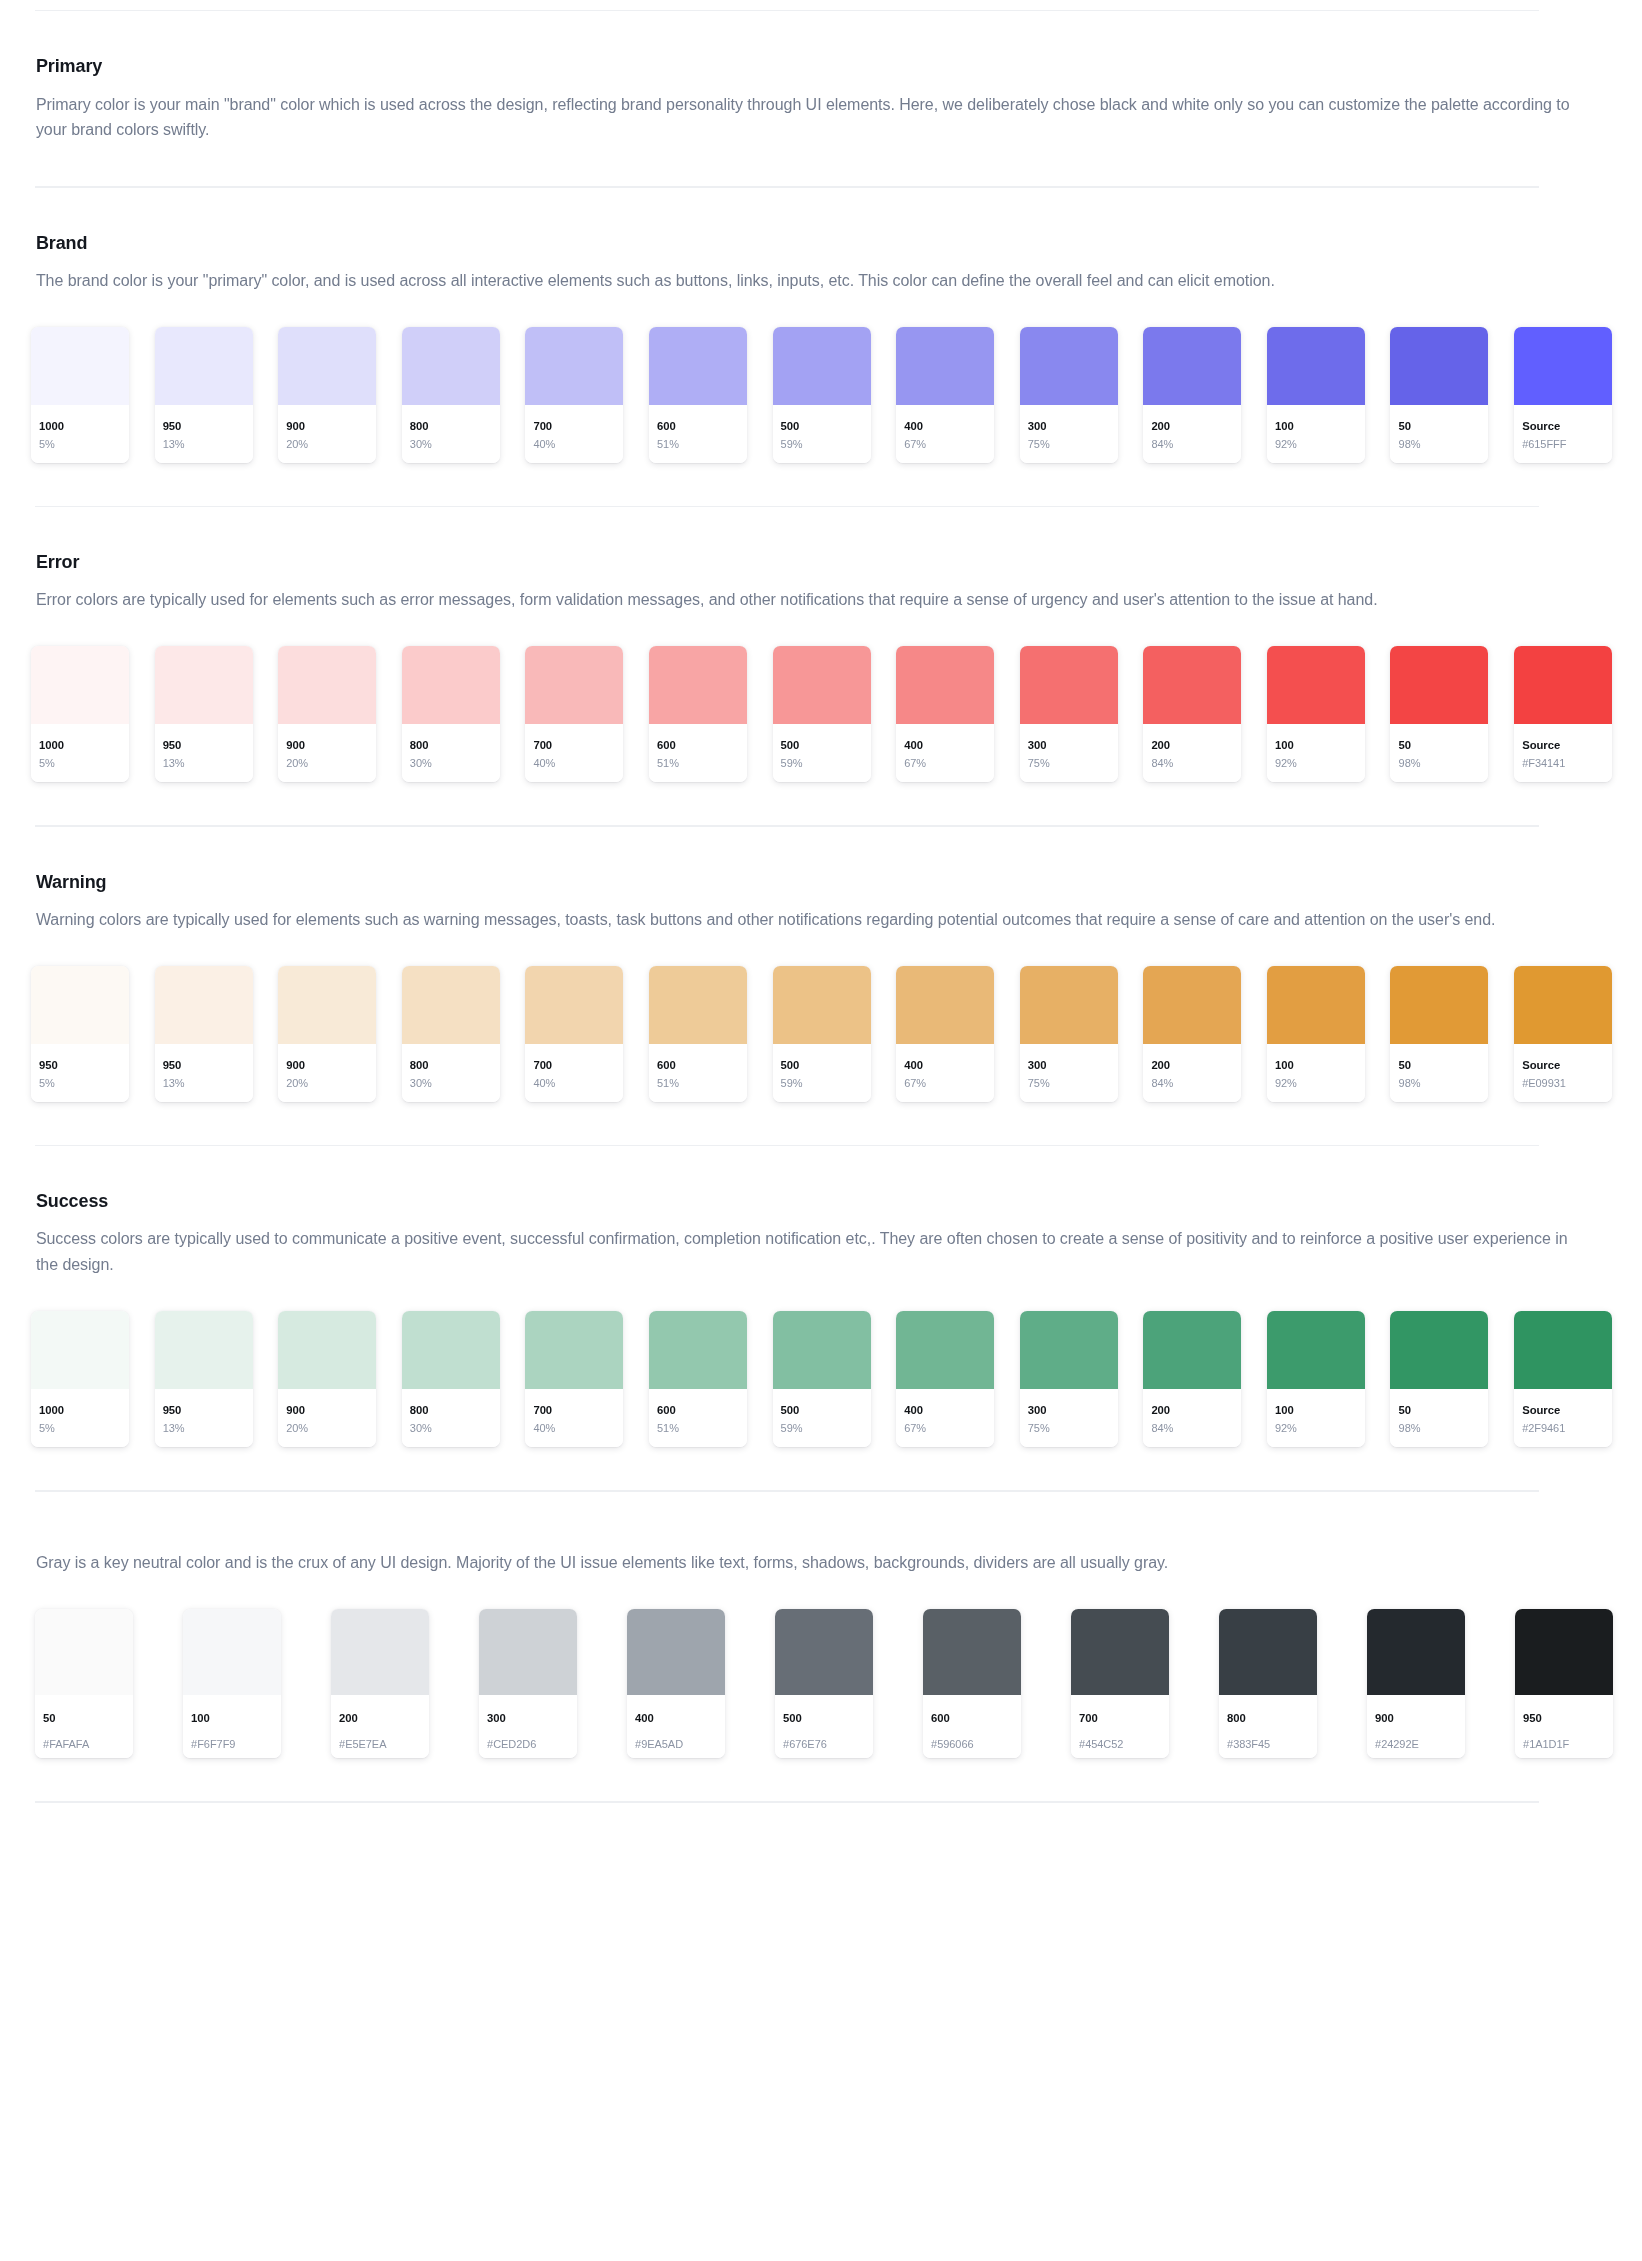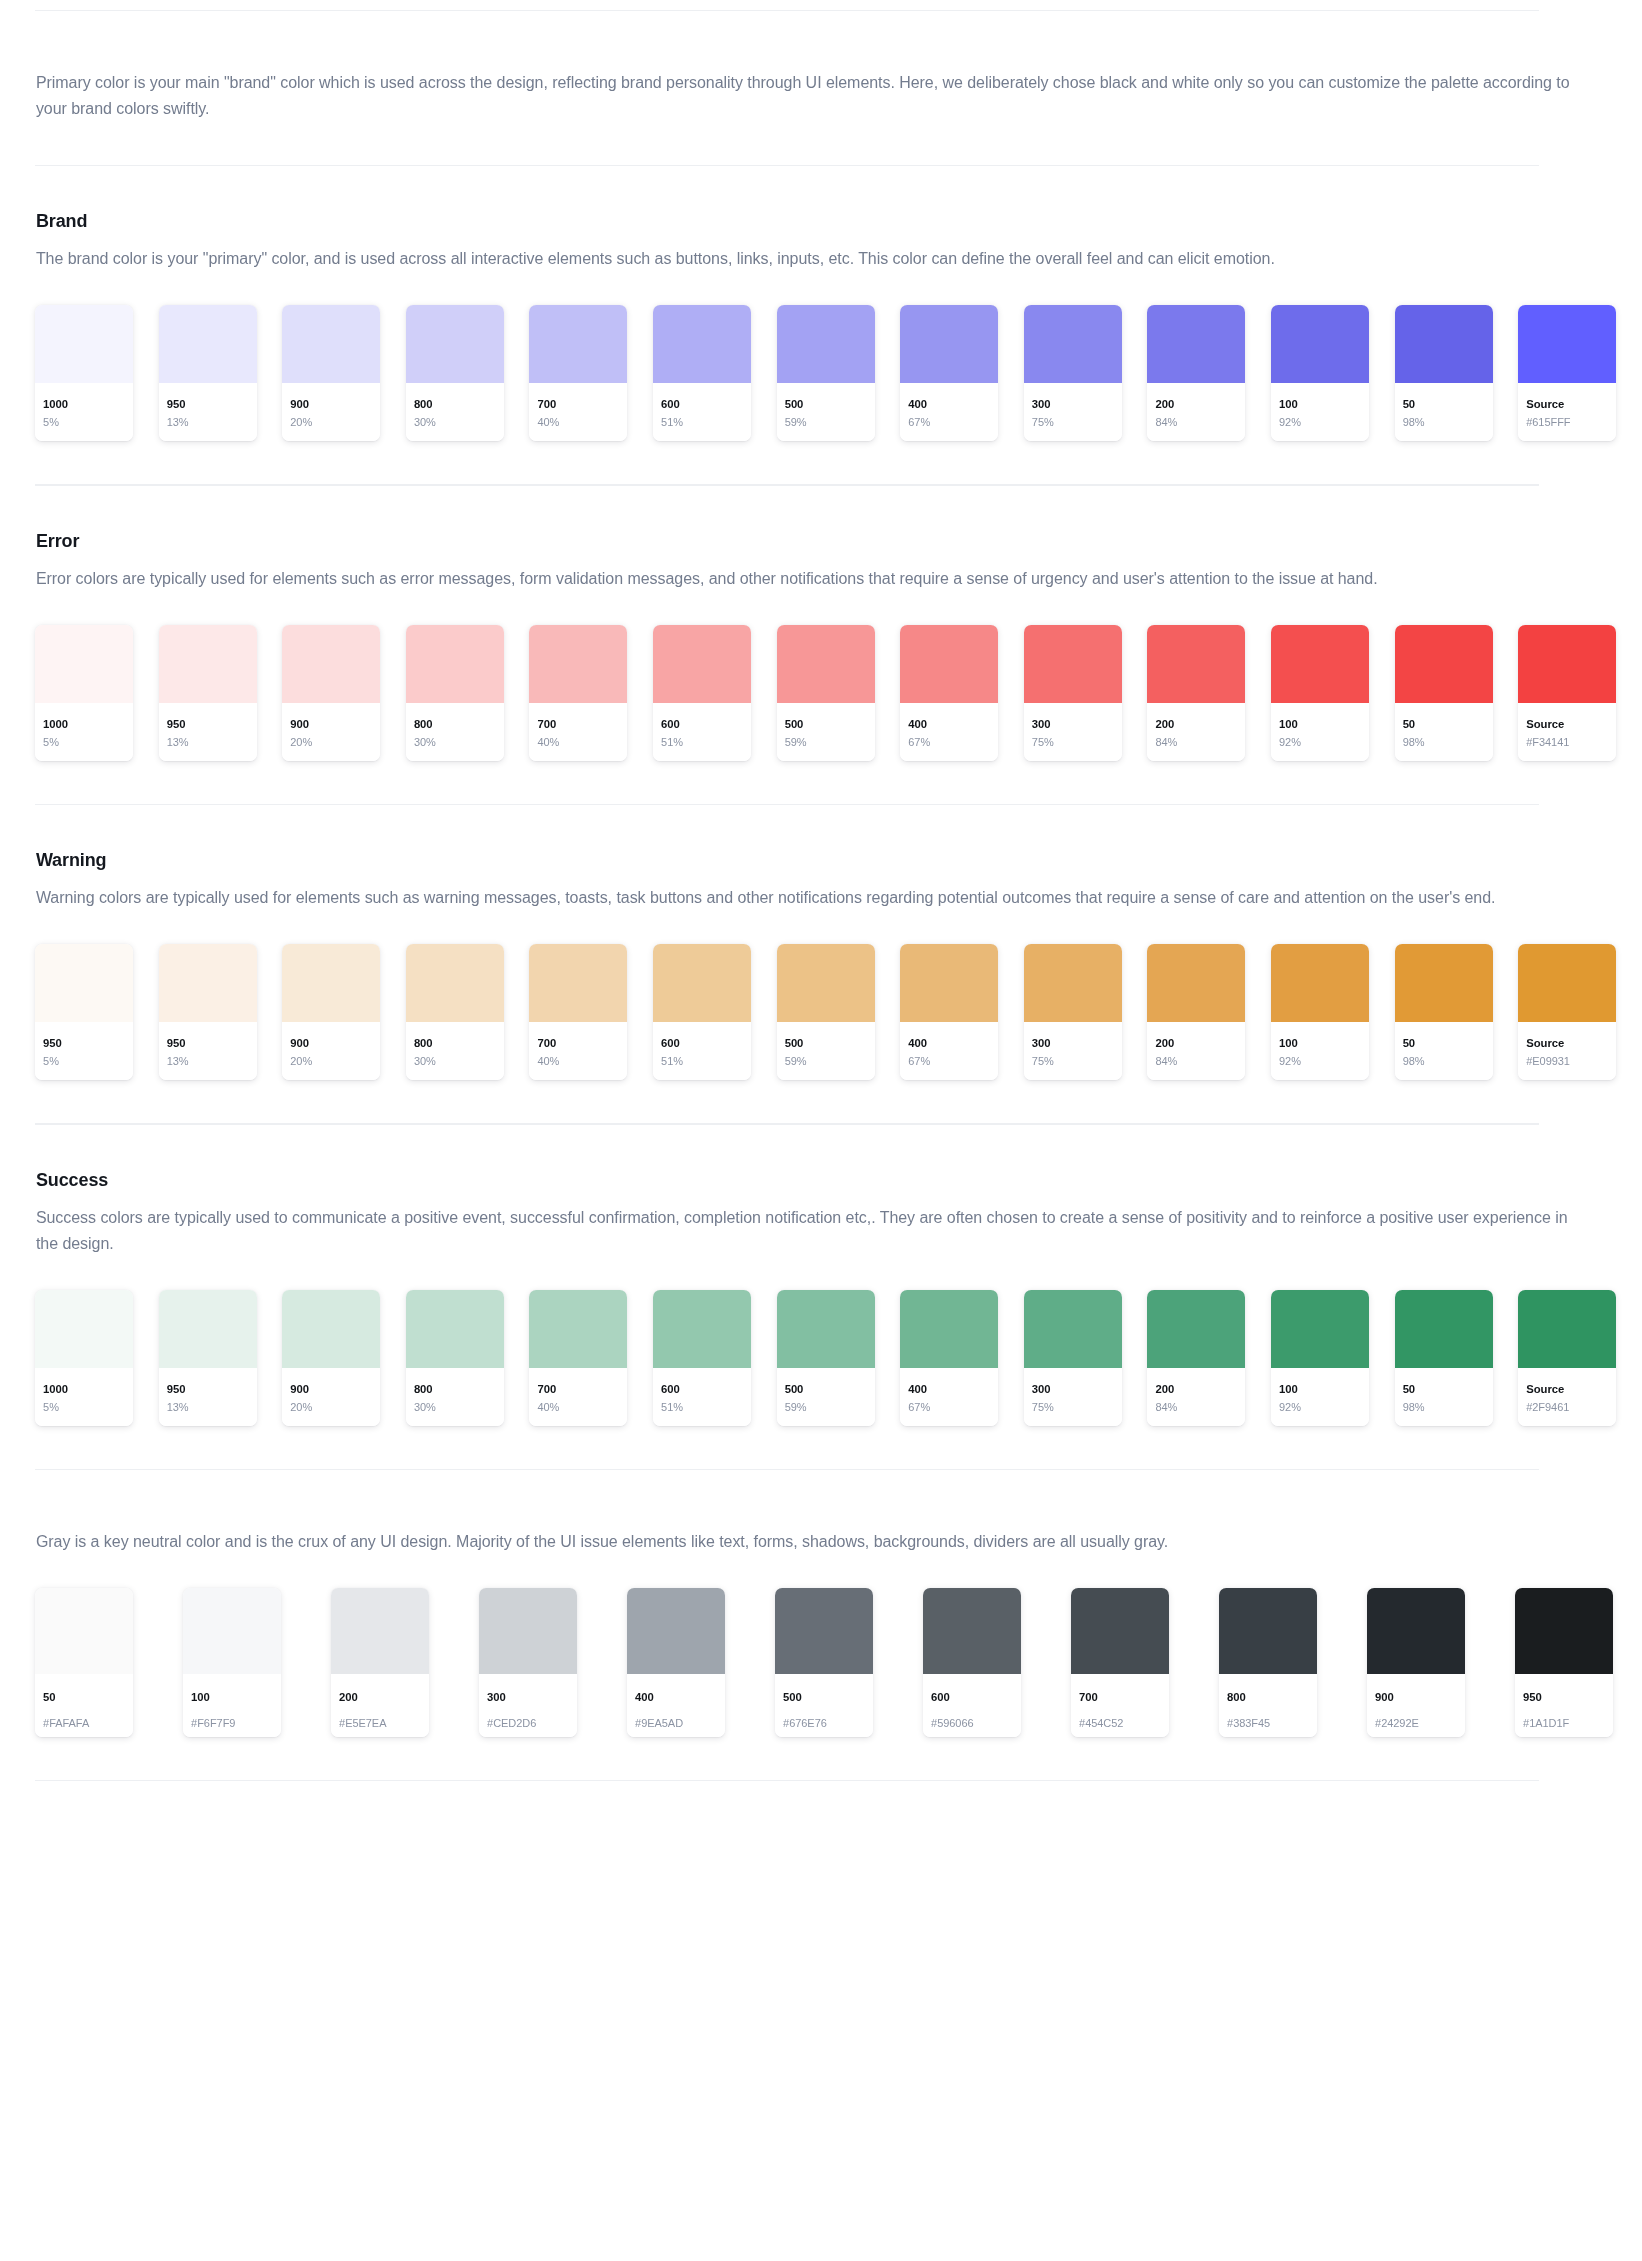--- a/index.html
+++ b/index.html
@@ -94,21 +94,21 @@
     letter-spacing: -0.05px;
   }
 
   
   .row-primary .swatch { width: 98px; height: 142px; margin-right: 18px; }
   .row-primary .swatch-chip { height: 79px; }
   .row-primary .swatch-meta { padding-top: 22.6px; }
   .row-primary .swatch-value { margin-top: 7.2px; }
 
   
-  .row-tint { gap: 0; }
+  .row-tint { gap: 0; justify-content: center; }
   .row-tint .swatch {
     width: 98px;
     height: 136px;
     margin-right: 25.6px;
   }
   .row-tint .swatch:last-child { margin-right: 0; }
   .row-tint .swatch-chip { height: 78px; }
   .row-tint .swatch-meta { padding-top: 16px; }
   .row-tint .swatch-value { margin-top: 6.8px; }
 
@@ -133,20 +133,21 @@
   .section.last .divider { margin-top: 43px; }
 </style>
 </head>
 <body>
 
 <div class="page">
   <div class="top-rule"></div>
   <div id="sections-root">
       <div class="section">
         <div class="section-head">
+          <div class="section-title">Primary</div>
           <div class="section-desc">Primary color is your main "brand" color which is used across the design, reflecting brand personality through UI elements. Here, we deliberately chose black and white only so you can customize the palette according to your brand colors swiftly.</div>
         </div>
         <div class="divider"></div>
       </div>
       <div class="section">
         <div class="section-head">
           <div class="section-title">Brand</div>
           <div class="section-desc">The brand color is your "primary" color, and is used across all interactive elements such as buttons, links, inputs, etc. This color can define the overall feel and can elicit emotion.</div>
         </div>
         <div class="swatch-row row-tint">

